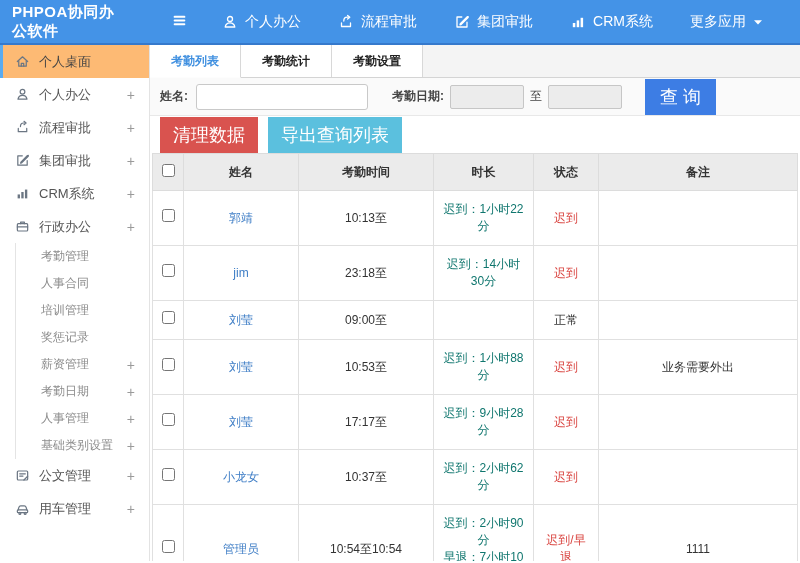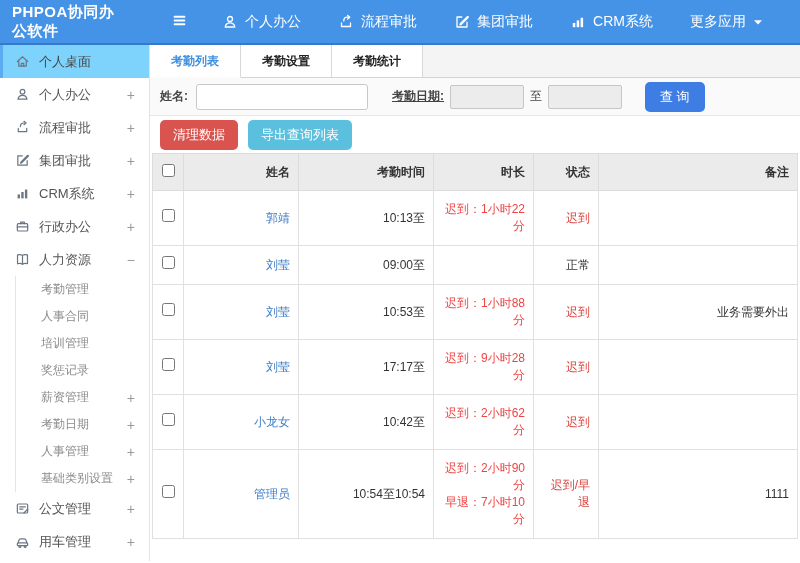--- a/index.html
+++ b/index.html
@@ -40,21 +40,21 @@
     width:150px;flex:0 0 150px;background:#fff;
     border-right:1px solid #e3e3e3;overflow:hidden;
   }
   .side-item{
     display:flex;align-items:center;height:33px;
     padding:0 14px 0 12px;color:#555;font-size:13px;cursor:pointer;
     border-left:3px solid transparent;
   }
   .side-item .icon{color:#6b7683;margin-right:9px;display:flex;}
   .side-item .icon svg{width:15px;height:15px;display:block;}
-  .side-item.active{background:#7dd3fc;border-left-color:#5aabf0;color:#444;}
+  .side-item.active{background:#fdba74;border-left-color:#5aabf0;color:#444;}
   .side-item.lvl2{
     height:27px;font-size:12px;color:#8b8b8b;
     padding-left:38px;position:relative;
   }
   .side-item.lvl2::before{
     content:"";position:absolute;left:12px;top:0;bottom:0;
     width:1px;background:#e4e4e4;
   }
   .expand{margin-left:auto;color:#9a9a9a;font-size:14px;line-height:1;}
   
@@ -74,48 +74,48 @@
   }
   .searchbar label{font-weight:bold;color:#444;text-align:center;}
   .txt-input{
     height:26px;border:1px solid #c9c9c9;border-radius:3px;background:#fff;
     margin-left:8px;padding:0 6px;font-size:12px;outline:none;width:172px;
   }
   .date-input{
     height:24px;width:74px;border:1px solid #c6c6c6;border-radius:2px;
     background:#ececec;margin:0 6px;padding:0 5px;font-size:12px;outline:none;
   }
-  .lbl-date{margin-left:24px;text-decoration:underline;}
+  .lbl-date{margin-left:24px;}
   .to-label{color:#444;}
   .btn{
-    border:none;border-radius:5px;color:#fff;font-size:13px;
+    border:none;border-radius:0;color:#fff;font-size:18px;
     padding:6px 13px;cursor:pointer;font-family:inherit;
   }
   .btn-query{background:var(--accent-blue);margin-left:17px;padding:6px 15px;}
   .actionbar{flex:0 0 37px;display:flex;align-items:center;padding:0 10px;background:#fff;}
   .btn-clean{background:var(--danger-red);}
   .btn-export{background:var(--info-teal);margin-left:10px;}
   
   .table-wrap{flex:1;overflow:hidden;padding:0 2px;}
   table{width:100%;border-collapse:collapse;table-layout:fixed;}
-  th,td{border:1px solid #e0e0e0;text-align:right;vertical-align:middle;}
+  th,td{border:1px solid #e0e0e0;text-align:center;vertical-align:middle;}
   th{
     background:#ebebeb;font-weight:bold;color:#333;
     padding:8px 8px;font-size:12px;border-color:#dcdcdc;
   }
   td{padding:10px 8px;line-height:17px;background:#fff;}
   col.c-check{width:31px;}
   col.c-name{width:115px;}
   col.c-time{width:135px;}
   col.c-dur{width:100px;}
   col.c-status{width:65px;}
   .cell-check{text-align:center;padding:10px 4px;}
   input[type=checkbox]{width:13px;height:13px;cursor:pointer;}
   .name-link{color:var(--link-blue);cursor:pointer;text-decoration:none;}
-  .dur{white-space:pre-line;color:#ef4444;}
+  .dur{white-space:pre-line;color:#0f766e;}
   .status-late{color:var(--status-red);}
   .status-normal{color:#333;}
 </style>
 </head>
 <body>
 
 <div class="topbar">
   <div class="logo">PHPOA协同办公软件</div>
   <div class="hamburger">
     <span class="icon"><svg viewBox="0 0 16 16" fill="currentColor">
@@ -232,30 +232,20 @@
         <span class="icon">
           <svg viewBox="0 0 16 16" fill="none" stroke="currentColor" stroke-width="1.3" stroke-linecap="round" stroke-linejoin="round">
             <rect x="2.5" y="5" width="11" height="7.8" rx="1"></rect>
             <path d="M6 5V3.4h4V5"></path>
             <path d="M2.5 8.4h11"></path>
           </svg>
         </span>
         <span>行政办公</span>
         <span class="expand">+</span>
       </div>
-      <div class="side-item">
-        <span class="icon">
-          <svg viewBox="0 0 16 16" fill="none" stroke="currentColor" stroke-width="1.3" stroke-linecap="round" stroke-linejoin="round">
-            <path d="M8 3.6C6.6 2.6 4.6 2.6 2.7 3.1v9.4c1.9-.5 3.9-.5 5.3.5 1.4-1 3.4-1 5.3-.5V3.1C11.4 2.6 9.4 2.6 8 3.6z"></path>
-            <path d="M8 3.6V13"></path>
-          </svg>
-        </span>
-        <span>人力资源</span>
-        <span class="expand">−</span>
-      </div>
       <div class="side-item lvl2">
         <span>考勤管理</span>
       </div>
       <div class="side-item lvl2">
         <span>人事合同</span>
       </div>
       <div class="side-item lvl2">
         <span>培训管理</span>
       </div>
       <div class="side-item lvl2">
@@ -298,22 +288,22 @@
           </svg>
         </span>
         <span>用车管理</span>
         <span class="expand">+</span>
       </div>
     </aside>
 
   <main class="main">
     <div class="tabs">
         <div class="tab active">考勤列表</div>
+        <div class="tab">考勤统计</div>
         <div class="tab">考勤设置</div>
-        <div class="tab">考勤统计</div>
       </div>
 
     <div class="searchbar">
       <label>姓名:</label>
       <input class="txt-input" type="text" value="" style="">
       <label class="lbl-date">考勤日期:</label>
       <input class="date-input" type="text" value="" style="">
       <span class="to-label">至</span>
       <input class="date-input" type="text" value="" style="">
       <button class="btn btn-query">查 询</button>
@@ -348,20 +338,28 @@
             <tr>
               <td class="cell-check"><input type="checkbox" style=""></td>
               <td><a class="name-link">郭靖</a></td>
               <td>10:13至</td>
               <td class="dur">迟到：1小时22分</td>
               <td class="status-late">迟到</td>
               <td></td>
             </tr>
             <tr>
               <td class="cell-check"><input type="checkbox" style=""></td>
+              <td><a class="name-link">jim</a></td>
+              <td>23:18至</td>
+              <td class="dur">迟到：14小时30分</td>
+              <td class="status-late">迟到</td>
+              <td></td>
+            </tr>
+            <tr>
+              <td class="cell-check"><input type="checkbox" style=""></td>
               <td><a class="name-link">刘莹</a></td>
               <td>09:00至</td>
               <td class="dur"></td>
               <td class="status-normal">正常</td>
               <td></td>
             </tr>
             <tr>
               <td class="cell-check"><input type="checkbox" style=""></td>
               <td><a class="name-link">刘莹</a></td>
               <td>10:53至</td>
@@ -373,21 +371,21 @@
               <td class="cell-check"><input type="checkbox" style=""></td>
               <td><a class="name-link">刘莹</a></td>
               <td>17:17至</td>
               <td class="dur">迟到：9小时28分</td>
               <td class="status-late">迟到</td>
               <td></td>
             </tr>
             <tr>
               <td class="cell-check"><input type="checkbox" style=""></td>
               <td><a class="name-link">小龙女</a></td>
-              <td>10:42至</td>
+              <td>10:37至</td>
               <td class="dur">迟到：2小时62分</td>
               <td class="status-late">迟到</td>
               <td></td>
             </tr>
             <tr>
               <td class="cell-check"><input type="checkbox" style=""></td>
               <td><a class="name-link">管理员</a></td>
               <td>10:54至10:54</td>
               <td class="dur">迟到：2小时90分
 早退：7小时10分</td>

